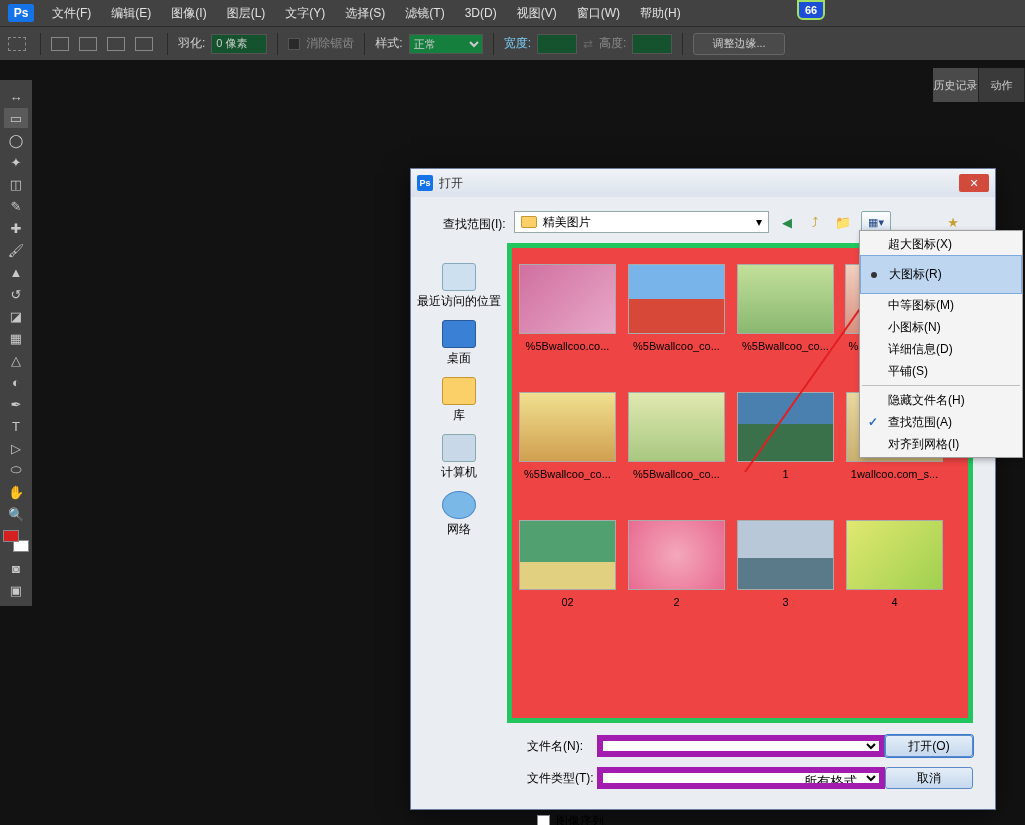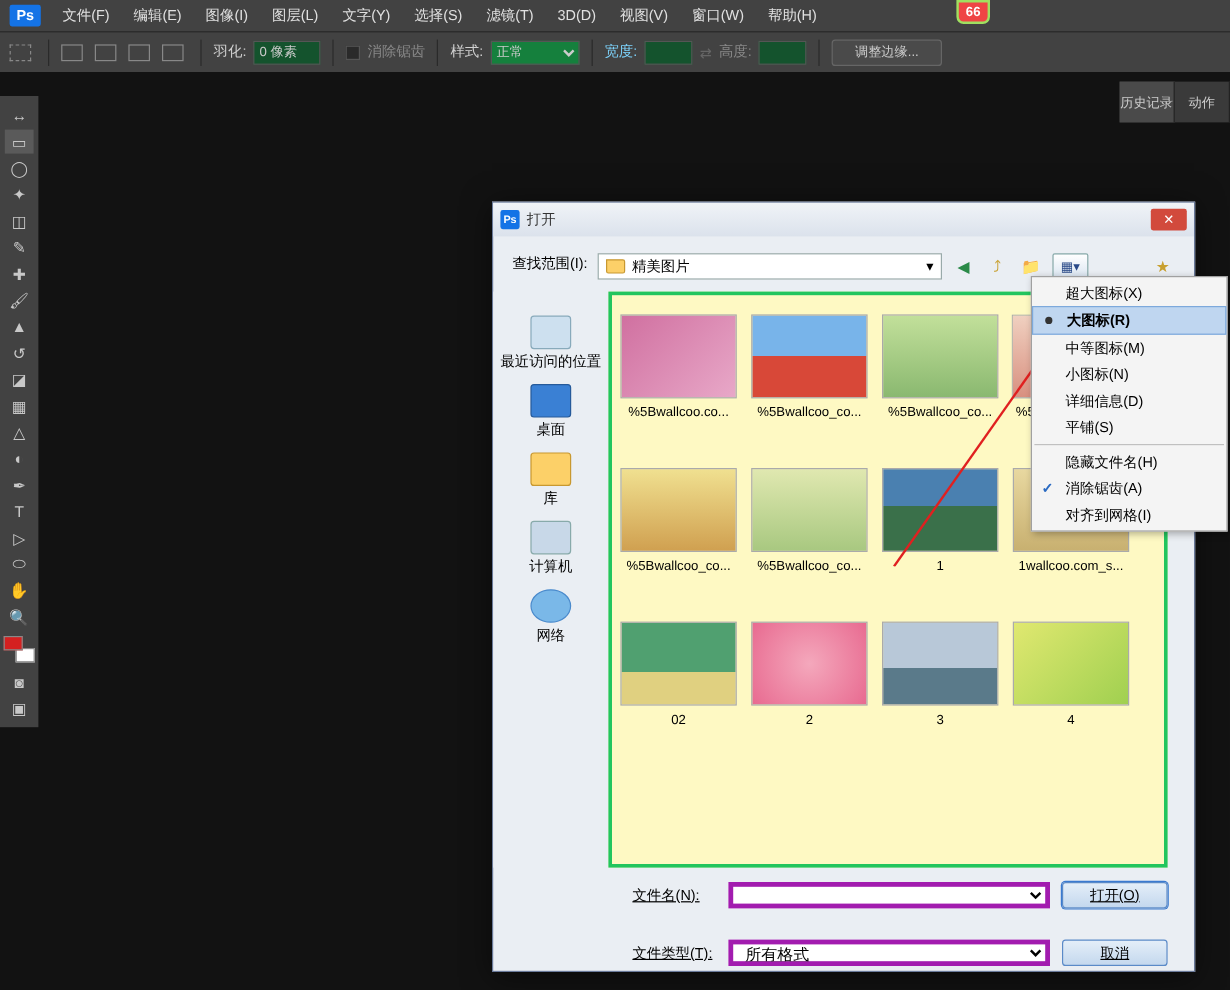--- a/index.html
+++ b/index.html
@@ -10,86 +10,86 @@
 .menu-item { padding: 0 10px; cursor: pointer; }
 
 .optbar { height: 34px; background: #424242; display: flex; align-items: center; color: #d0d0d0; font-size: 12px; border-top: 1px solid #2a2a2a; gap: 6px; padding: 0 8px; }
 .opt-sq { width: 18px; height: 14px; border: 1px solid #888; margin-right: 4px; }
 .opt-sep { width: 1px; height: 22px; background: #2a2a2a; margin: 0 4px; }
 .opt-input { width: 56px; height: 20px; background: #14532d; border: 1px solid #555; color: #ccc; padding: 0 4px; font-size: 11px; }
 .opt-select { width: 74px; height: 20px; background: #15803d; border: 1px solid #555; color: #ccc; font-size: 11px; }
 .opt-check { width: 12px; height: 12px; background: #2a2a2a; border: 1px solid #555; }
 .opt-btn { height: 22px; background: #4a4a4a; border: 1px solid #666; color: #ccc; padding: 0 18px; font-size: 11px; border-radius: 3px; }
 
-.badge-66 { position: absolute; right: 200px; top: 0; width: 28px; height: 20px; background: #ef4444; border: 2px solid #a0e060; border-radius: 0 0 6px 6px; color: #fff; font-size: 11px; font-weight: bold; display: flex; align-items: center; justify-content: center; }
+.badge-66 { position: absolute; right: 200px; top: 0; width: 28px; height: 20px; background: #1d4ed8; border: 2px solid #a0e060; border-radius: 0 0 6px 6px; color: #fff; font-size: 11px; font-weight: bold; display: flex; align-items: center; justify-content: center; }
 
 .toolbox { position: absolute; left: 0; top: 80px; width: 32px; background: #424242; padding: 4px 0; }
 .toolbox .tb { width: 24px; height: 20px; margin: 2px auto; color: #c8c8c8; display: flex; align-items: center; justify-content: center; font-size: 13px; cursor: pointer; }
 .toolbox .tb.active { background: #5a5a5a; }
 .fg-bg { position: relative; width: 26px; height: 22px; margin: 6px auto; }
 .fg-bg .fg { position: absolute; width: 16px; height: 12px; background: #d42020; border: 1px solid #888; left: 0; top: 0; }
 .fg-bg .bg { position: absolute; width: 16px; height: 12px; background: #fff; border: 1px solid #888; right: 0; bottom: 0; }
 
 .right-panels { position: absolute; right: 0; top: 68px; width: 92px; height: 34px; background: #3a3a3a; display: flex; }
 .rp-tab { flex: 1; color: #ccc; font-size: 11px; display: flex; align-items: center; justify-content: center; border-right: 1px solid #222; }
 .rp-tab.active { background: #4a4a4a; }
 
 .dialog { position: absolute; left: 410px; top: 168px; width: 586px; height: 642px; background: #eaeef3; border: 1px solid #6a7a9a; box-shadow: 0 4px 24px rgba(0,0,0,0.5); }
 .dlg-title { height: 28px; background: linear-gradient(#f0f3f7,#dbe2ec); display: flex; align-items: center; padding: 0 6px; font-size: 12px; color: #333; }
 .dlg-ps { width: 16px; height: 16px; background: #1473e6; color: #fff; font-size: 9px; font-weight: bold; display: flex; align-items: center; justify-content: center; margin-right: 6px; border-radius: 2px; }
 .dlg-close { margin-left: auto; width: 30px; height: 18px; background: #d24a3c; border-radius: 2px; color: #fff; display: flex; align-items: center; justify-content: center; font-size: 11px; cursor: pointer; }
 
-.dlg-lookin { display: flex; align-items: flex-start; gap: 8px; padding: 14px 16px 10px; font-size: 12px; }
+.dlg-lookin { display: flex; align-items: flex-end; gap: 8px; padding: 14px 32px 10px; font-size: 12px; }
 .lookin-select { flex: 1; height: 22px; border: 1px solid #9aa; background: #fff; display: flex; align-items: center; padding: 0 6px; font-size: 12px; }
 .folder-mini { width: 16px; height: 12px; background: #fcd068; border: 1px solid #c89830; border-radius: 0 2px 2px 2px; margin-right: 6px; }
 .lookin-icons { display: flex; gap: 8px; align-items: center; }
 .li-btn { width: 20px; height: 20px; display: flex; align-items: center; justify-content: center; font-size: 13px; cursor: pointer; color: #3a5aa0; }
 .li-view { width: 30px; height: 22px; border: 1px solid #8aa; border-radius: 2px; background: linear-gradient(#fff,#d8e4f0); display: flex; align-items: center; justify-content: center; font-size: 11px; color: #2a4a88; cursor: pointer; }
 
 .dlg-body { display: flex; height: 480px; }
 .places { width: 96px; background: #eaeef3; padding: 10px 0; }
 .place { display: flex; flex-direction: column; align-items: center; gap: 2px; margin: 10px 0; font-size: 12px; cursor: pointer; }
 .place-icon { width: 34px; height: 28px; border-radius: 3px; }
 .pi-recent { background: #cde0ef; border: 1px solid #8ab; }
 .pi-desktop { background: #3a80d4; border: 1px solid #265a9a; }
 .pi-lib { background: #fcd068; border: 1px solid #c89830; }
 .pi-comp { background: #c8d8e8; border: 1px solid #8aa; }
 .pi-net { background: #7ab8e8; border: 1px solid #4a8acc; border-radius: 50%; }
 
-.filegrid { flex: 1; background: #fef9c3; border: 3px solid #22c55e; margin: 0 22px 0 0; padding: 16px 6px; overflow: hidden; position: relative; }
+.filegrid { flex: 1; background: #ef4444; border: 5px solid #22c55e; margin: 0 22px 0 0; padding: 16px 6px; overflow: hidden; position: relative; }
 .frow { display: flex; gap: 10px; margin-bottom: 40px; }
 .fitem { width: 99px; display: flex; flex-direction: column; align-items: center; gap: 6px; font-size: 11px; cursor: pointer; }
 .thumb { width: 97px; height: 70px; border: 1px solid #aaa; background: #ddd; }
 .fname { white-space: nowrap; overflow: hidden; text-overflow: ellipsis; width: 100%; text-align: center; }
 
 
 .t1 { background: linear-gradient(135deg,#d070a0,#e8a8c8); }
 .t2 { background: linear-gradient(#78b4ea 50%,#d84838 50%); }
 .t3 { background: linear-gradient(#c2e09a,#8ab870); }
 .t4 { background: linear-gradient(#f0d0c0,#d89080); }
 .t5 { background: linear-gradient(#f0e090,#d0a050); }
 .t6 { background: linear-gradient(#e0e8b0,#a8c880); }
 .t7 { background: linear-gradient(#4a80b0 45%,#3a704a 45%); }
 .t8 { background: linear-gradient(#e8d8a0,#c8b070); }
 .t9 { background: linear-gradient(#50a070 60%,#e0d080 60%); }
 .t10 { background: radial-gradient(circle,#f4a8bc,#e86a90); }
 .t11 { background: linear-gradient(#b8c8d8 55%,#5a7a8a 55%); }
 .t12 { background: linear-gradient(135deg,#e0e870,#a0d050); }
 
 .dlg-bottom { padding: 12px 22px 0 116px; font-size: 12px; }
-.brow { display: flex; align-items: center; gap: 10px; margin-bottom: 26px; text-decoration: underline; }
-.bsel { flex: 1; height: 22px; border: 4px solid #a21caf; background: #fff; padding: 0 6px; }
+.brow { display: flex; align-items: center; margin-bottom: 10px; }
+.bsel { flex: 1; height: 22px; border: 6px solid #a21caf; background: #fff; padding: 0 6px; text-align: right; }
 .bbtn { width: 88px; height: 22px; border: 1px solid #5a8ac8; background: linear-gradient(#e4eef8,#c4d8ee); border-radius: 3px; font-size: 12px; cursor: pointer; }
 .bbtn.open { box-shadow: 0 0 0 1px #3a7ad0; }
 .chkrow { display: flex; align-items: center; gap: 6px; margin-top: 24px; margin-left: 10px; }
 .chkbox { width: 13px; height: 13px; border: 1px solid #888; background: #fff; }
 
 .view-menu { position: absolute; left: 859px; top: 230px; width: 164px; background: #f4f4f4; border: 1px solid #a0a0a0; box-shadow: 2px 2px 6px rgba(0,0,0,0.3); font-size: 12px; padding: 2px 0; z-index: 50; }
 .vm-item { height: 22px; display: flex; align-items: center; padding: 0 10px 0 28px; position: relative; cursor: pointer; }
-.vm-item.hl { background: #bfd6f0; border: 1px solid #7da9dc; height: 24px; font-weight: bold; }
+.vm-item.hl { background: #bfd6f0; border: 1px solid #7da9dc; height: 39px; }
 .vm-sep { height: 1px; background: #c0c0c0; margin: 3px 2px; }
 .vm-bullet { position: absolute; left: 10px; width: 6px; height: 6px; background: #333; border-radius: 50%; }
 .vm-check { position: absolute; left: 8px; color: #2a6ac2; font-weight: bold; }
 
 .arrow { position: absolute; left: 735px; top: 262px; width: 160px; height: 210px; pointer-events: none; z-index: 40; }
 .arrow svg { width: 100%; height: 100%; }
 </style>
 </head>
 <body>
 
@@ -307,16 +307,16 @@
       <span>大图标(R)</span>
     </div>
   <div class="vm-item">中等图标(M)</div>
   <div class="vm-item">小图标(N)</div>
   <div class="vm-item">详细信息(D)</div>
   <div class="vm-item">平铺(S)</div>
   <div class="vm-sep"></div>
   <div class="vm-item">隐藏文件名(H)</div>
   <div class="vm-item">
       <span class="vm-check">✓</span>
-      <span>消除锯齿(A)</span>
+      <span>查找范围(A)</span>
     </div>
   <div class="vm-item">对齐到网格(I)</div>
 </div>
 
 </body></html>

